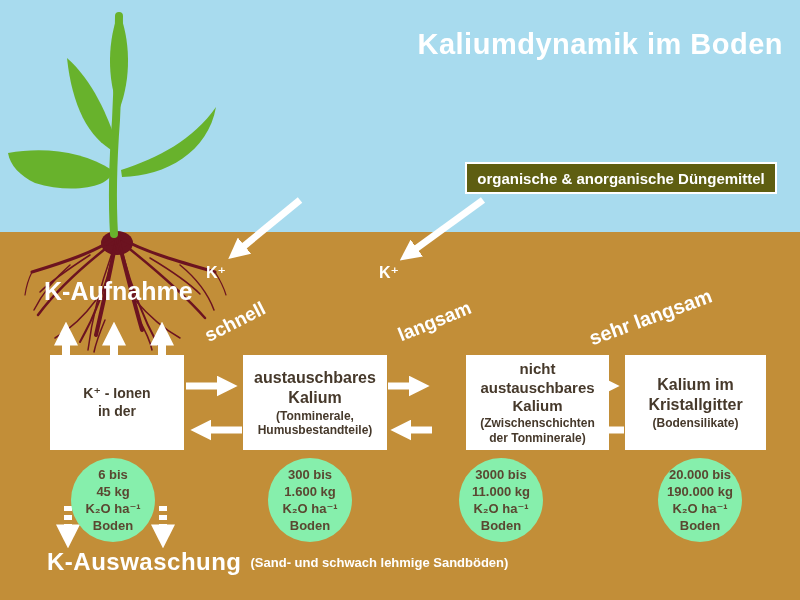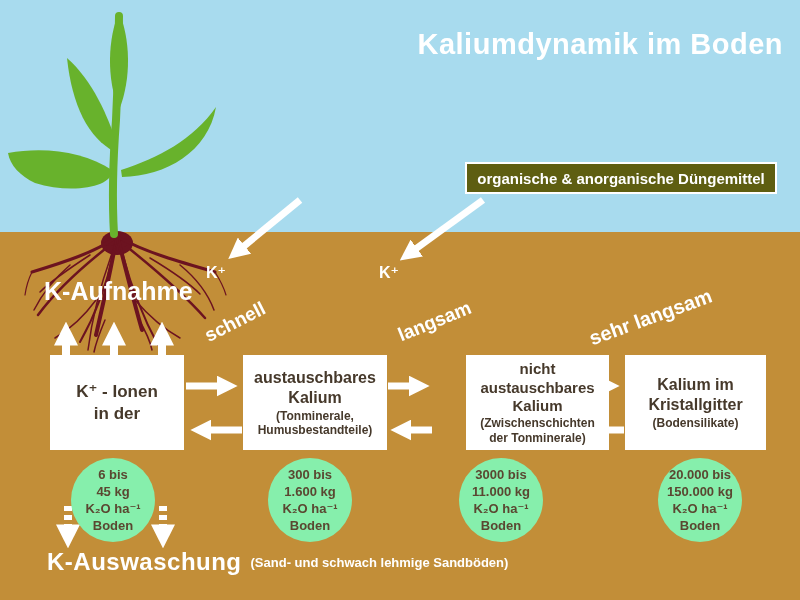--- a/index.html
+++ b/index.html
@@ -33,21 +33,21 @@
   .rate{position:absolute;color:#ffffff;font-size:19px;white-space:nowrap;transform-origin:left center;}
   .rate-fast{left:206px;top:326px;transform:rotate(-27deg);}
   .rate-slow{left:399px;top:325px;transform:rotate(-22deg);}
   .rate-vslow{left:590px;top:328px;font-size:20px;transform:rotate(-20deg);}
 
   .pool-box{
     position:absolute;top:355px;height:95px;background:#ffffff;color:#46392b;
     display:flex;flex-direction:column;align-items:center;justify-content:center;
     text-align:center;box-sizing:border-box;line-height:1.28;
   }
-  .pb-1{left:50px;width:134px;font-size:17px;align-items:center;}
+  .pb-1{left:50px;width:134px;font-size:14px;align-items:center;}
   .pb-2{left:243px;width:144px;font-size:16px;}
   .pb-3{left:434px;width:143px;font-size:15px;line-height:1.25;margin-left:32px;}
   .pb-4{left:625px;width:141px;font-size:16px;}
   .pool-detail{font-size:12px;line-height:1.2;}
 
   .amount{
     position:absolute;top:458px;width:84px;height:84px;border-radius:50%;
     background:#86efac;color:#5a4731;font-size:13px;line-height:1.32;
     display:flex;flex-direction:column;align-items:center;justify-content:center;text-align:center;
   }
@@ -181,21 +181,21 @@
 
   <div class="amount am-3">
     <div>3000 bis</div>
     <div>11.000 kg</div>
     <div>K₂O ha⁻¹</div>
     <div>Boden</div>
   </div>
 
   <div class="amount am-4">
     <div>20.000 bis</div>
-    <div>150.000 kg</div>
+    <div>190.000 kg</div>
     <div>K₂O ha⁻¹</div>
     <div>Boden</div>
   </div>
 
   <div class="leach">
     <span class="leach-main">K-Auswaschung</span>
     <span class="leach-note">(Sand- und schwach lehmige Sandböden)</span>
   </div>
 
 </div>

